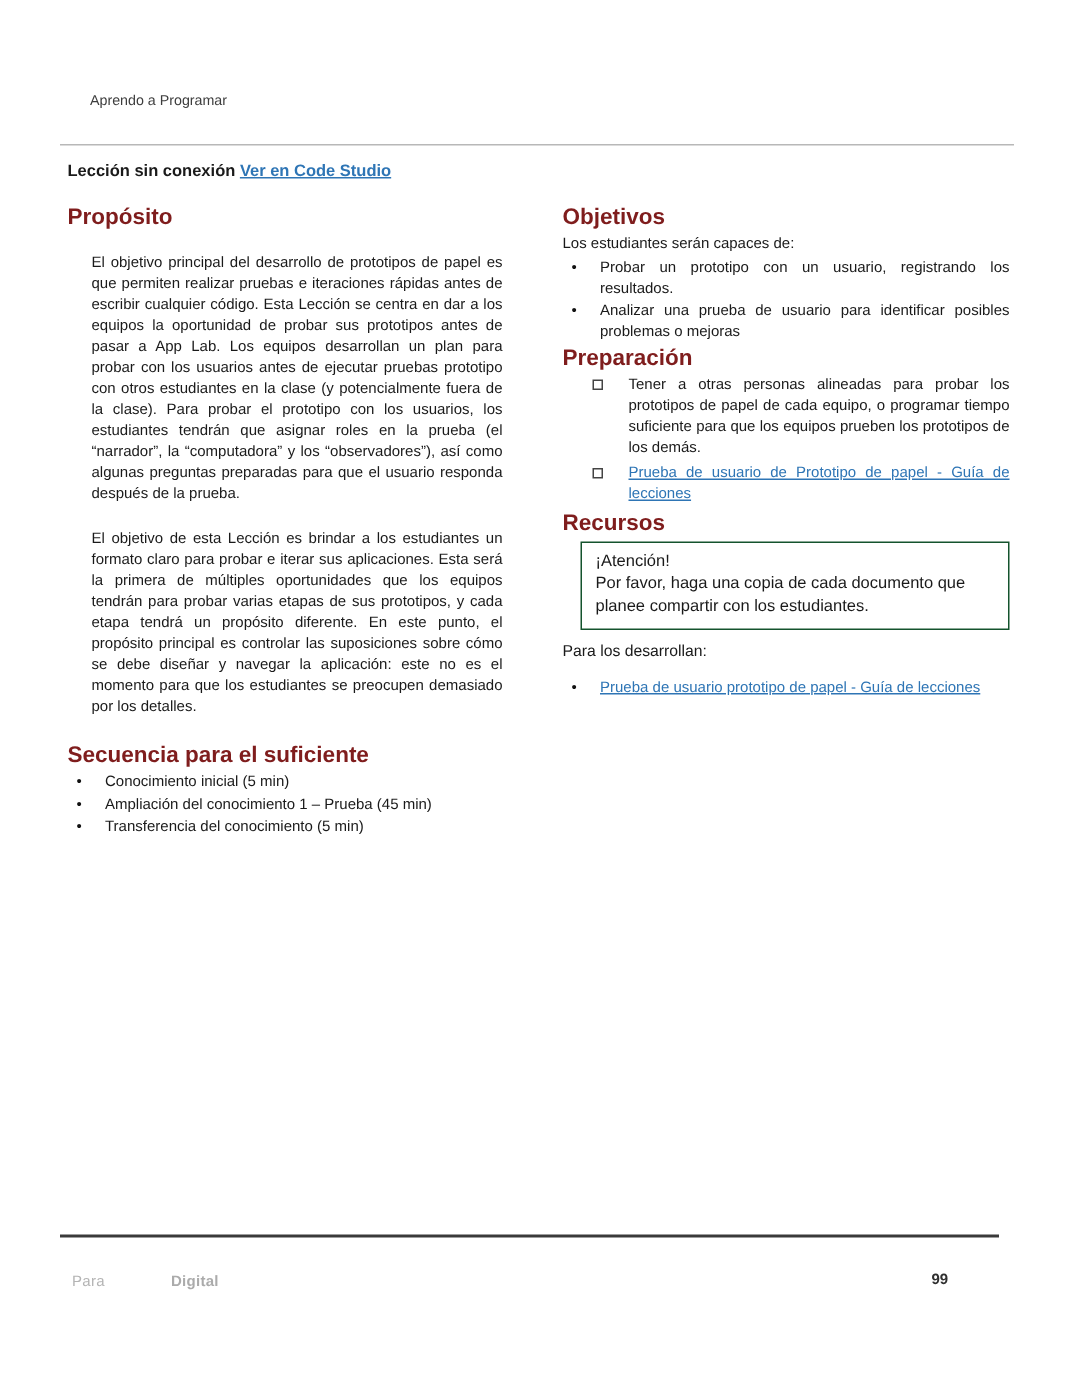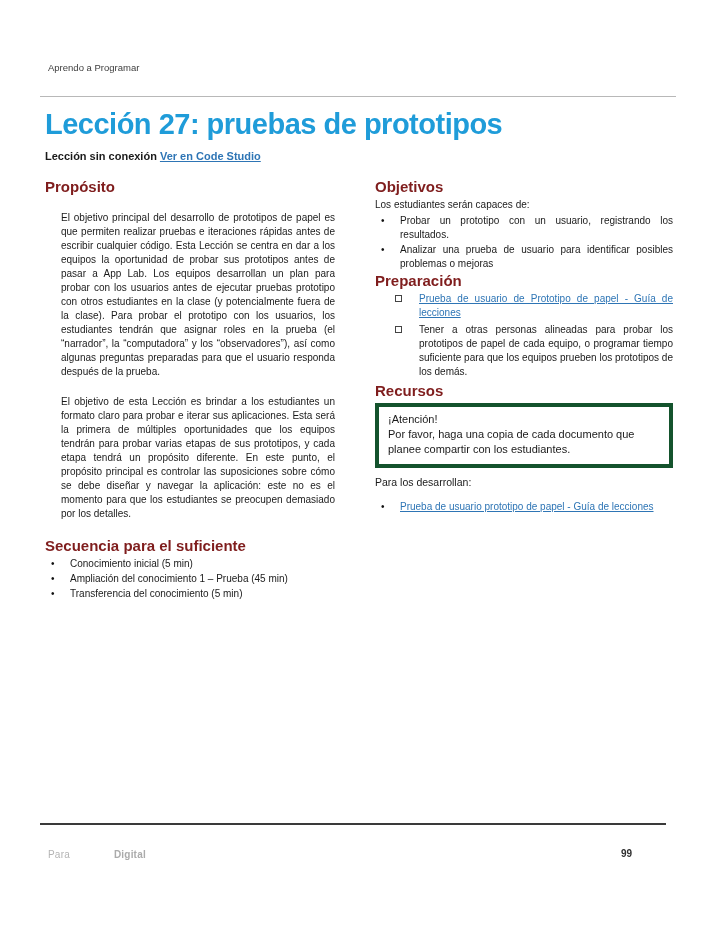--- a/index.html
+++ b/index.html
@@ -7,21 +7,21 @@
   body {
     width: 720px; height: 932px;
     background: #ffffff;
     font-family: "Liberation Sans", sans-serif;
     color: #1a1a1a;
   }
   .page { position: relative; width: 720px; height: 932px; background: #fff; overflow: hidden; }
 
   
   .brand-top {
-    position: absolute; top: 62px; left: 48px;
+    position: absolute; top: 62px; left: 60px;
     font-size: 9.5px; color: #3d3d3d;
   }
   .header-rule {
     position: absolute; top: 96px; left: 40px; width: 636px;
     border-top: 1px solid #b8b8b8;
   }
 
   
   .main { position: absolute; top: 108px; left: 45px; width: 628px; }
   h1.doc-title {
@@ -52,23 +52,23 @@
 
   ul.checklist { list-style: none; margin: 3px 0 0 0; padding: 0; font-size: 10px; line-height: 14px; }
   ul.checklist li { position: relative; padding-left: 44px; margin: 0 0 3px 0; text-align: justify; }
   .checkbox-glyph {
     position: absolute; left: 20px; top: 3px;
     width: 7px; height: 7px; border: 1px solid #444; background: #fff;
     display: inline-block;
   }
 
   .attention-box {
-    border: 4px solid #14532d;
+    border: 1px solid #14532d;
     padding: 5px 9px 7px 9px;
-    margin: 4px 0 8px 0;
+    margin: 4px 0 8px 12px;
     font-size: 11px; line-height: 15px;
   }
   .attention-box .att-title { margin: 0; }
   .attention-box .att-body { margin: 0; }
 
   .audience { font-size: 10.5px; margin: 0 0 12px 0; }
 
   
   .footer-rule {
     position: absolute; top: 823px; left: 40px; width: 626px;
@@ -87,21 +87,20 @@
 </head>
 <body>
 
 <div class="page">
 
   <div class="brand-top">Aprendo a Programar</div>
   <div class="header-rule"></div>
 
   <div class="main">
 
-    <h1 class="doc-title">Lección 27: pruebas de prototipos</h1>
 
     <p class="subtitle">
       <span>Lección sin conexión</span>
       <a>Ver en Code Studio</a>
     </p>
 
     <div class="columns">
 
       <div class="col-left">
         <h2 class="sec">Propósito</h2>
@@ -136,25 +135,25 @@
           <li>
             <span class="bullet">•</span>
             <span>Analizar una prueba de usuario para identificar posibles problemas o mejoras</span>
           </li>
         </ul>
 
         <h2 class="sec mt">Preparación</h2>
         <ul class="checklist">
           <li>
             <span class="checkbox-glyph"></span>
-            <a class="link">Prueba de usuario de Prototipo de papel - Guía de lecciones</a>
+            <span>Tener a otras personas alineadas para probar los prototipos de papel de cada equipo, o programar tiempo suficiente para que los equipos prueben los prototipos de los demás.</span>
           </li>
           <li>
             <span class="checkbox-glyph"></span>
-            <span>Tener a otras personas alineadas para probar los prototipos de papel de cada equipo, o programar tiempo suficiente para que los equipos prueben los prototipos de los demás.</span>
+            <a class="link">Prueba de usuario de Prototipo de papel - Guía de lecciones</a>
           </li>
         </ul>
 
         <h2 class="sec mt">Recursos</h2>
         <div class="attention-box">
           <p class="att-title">¡Atención!</p>
           <p class="att-body">Por favor, haga una copia de cada documento que planee compartir con los estudiantes.</p>
         </div>
         <p class="audience">Para los desarrollan:</p>
         <ul class="plain">

